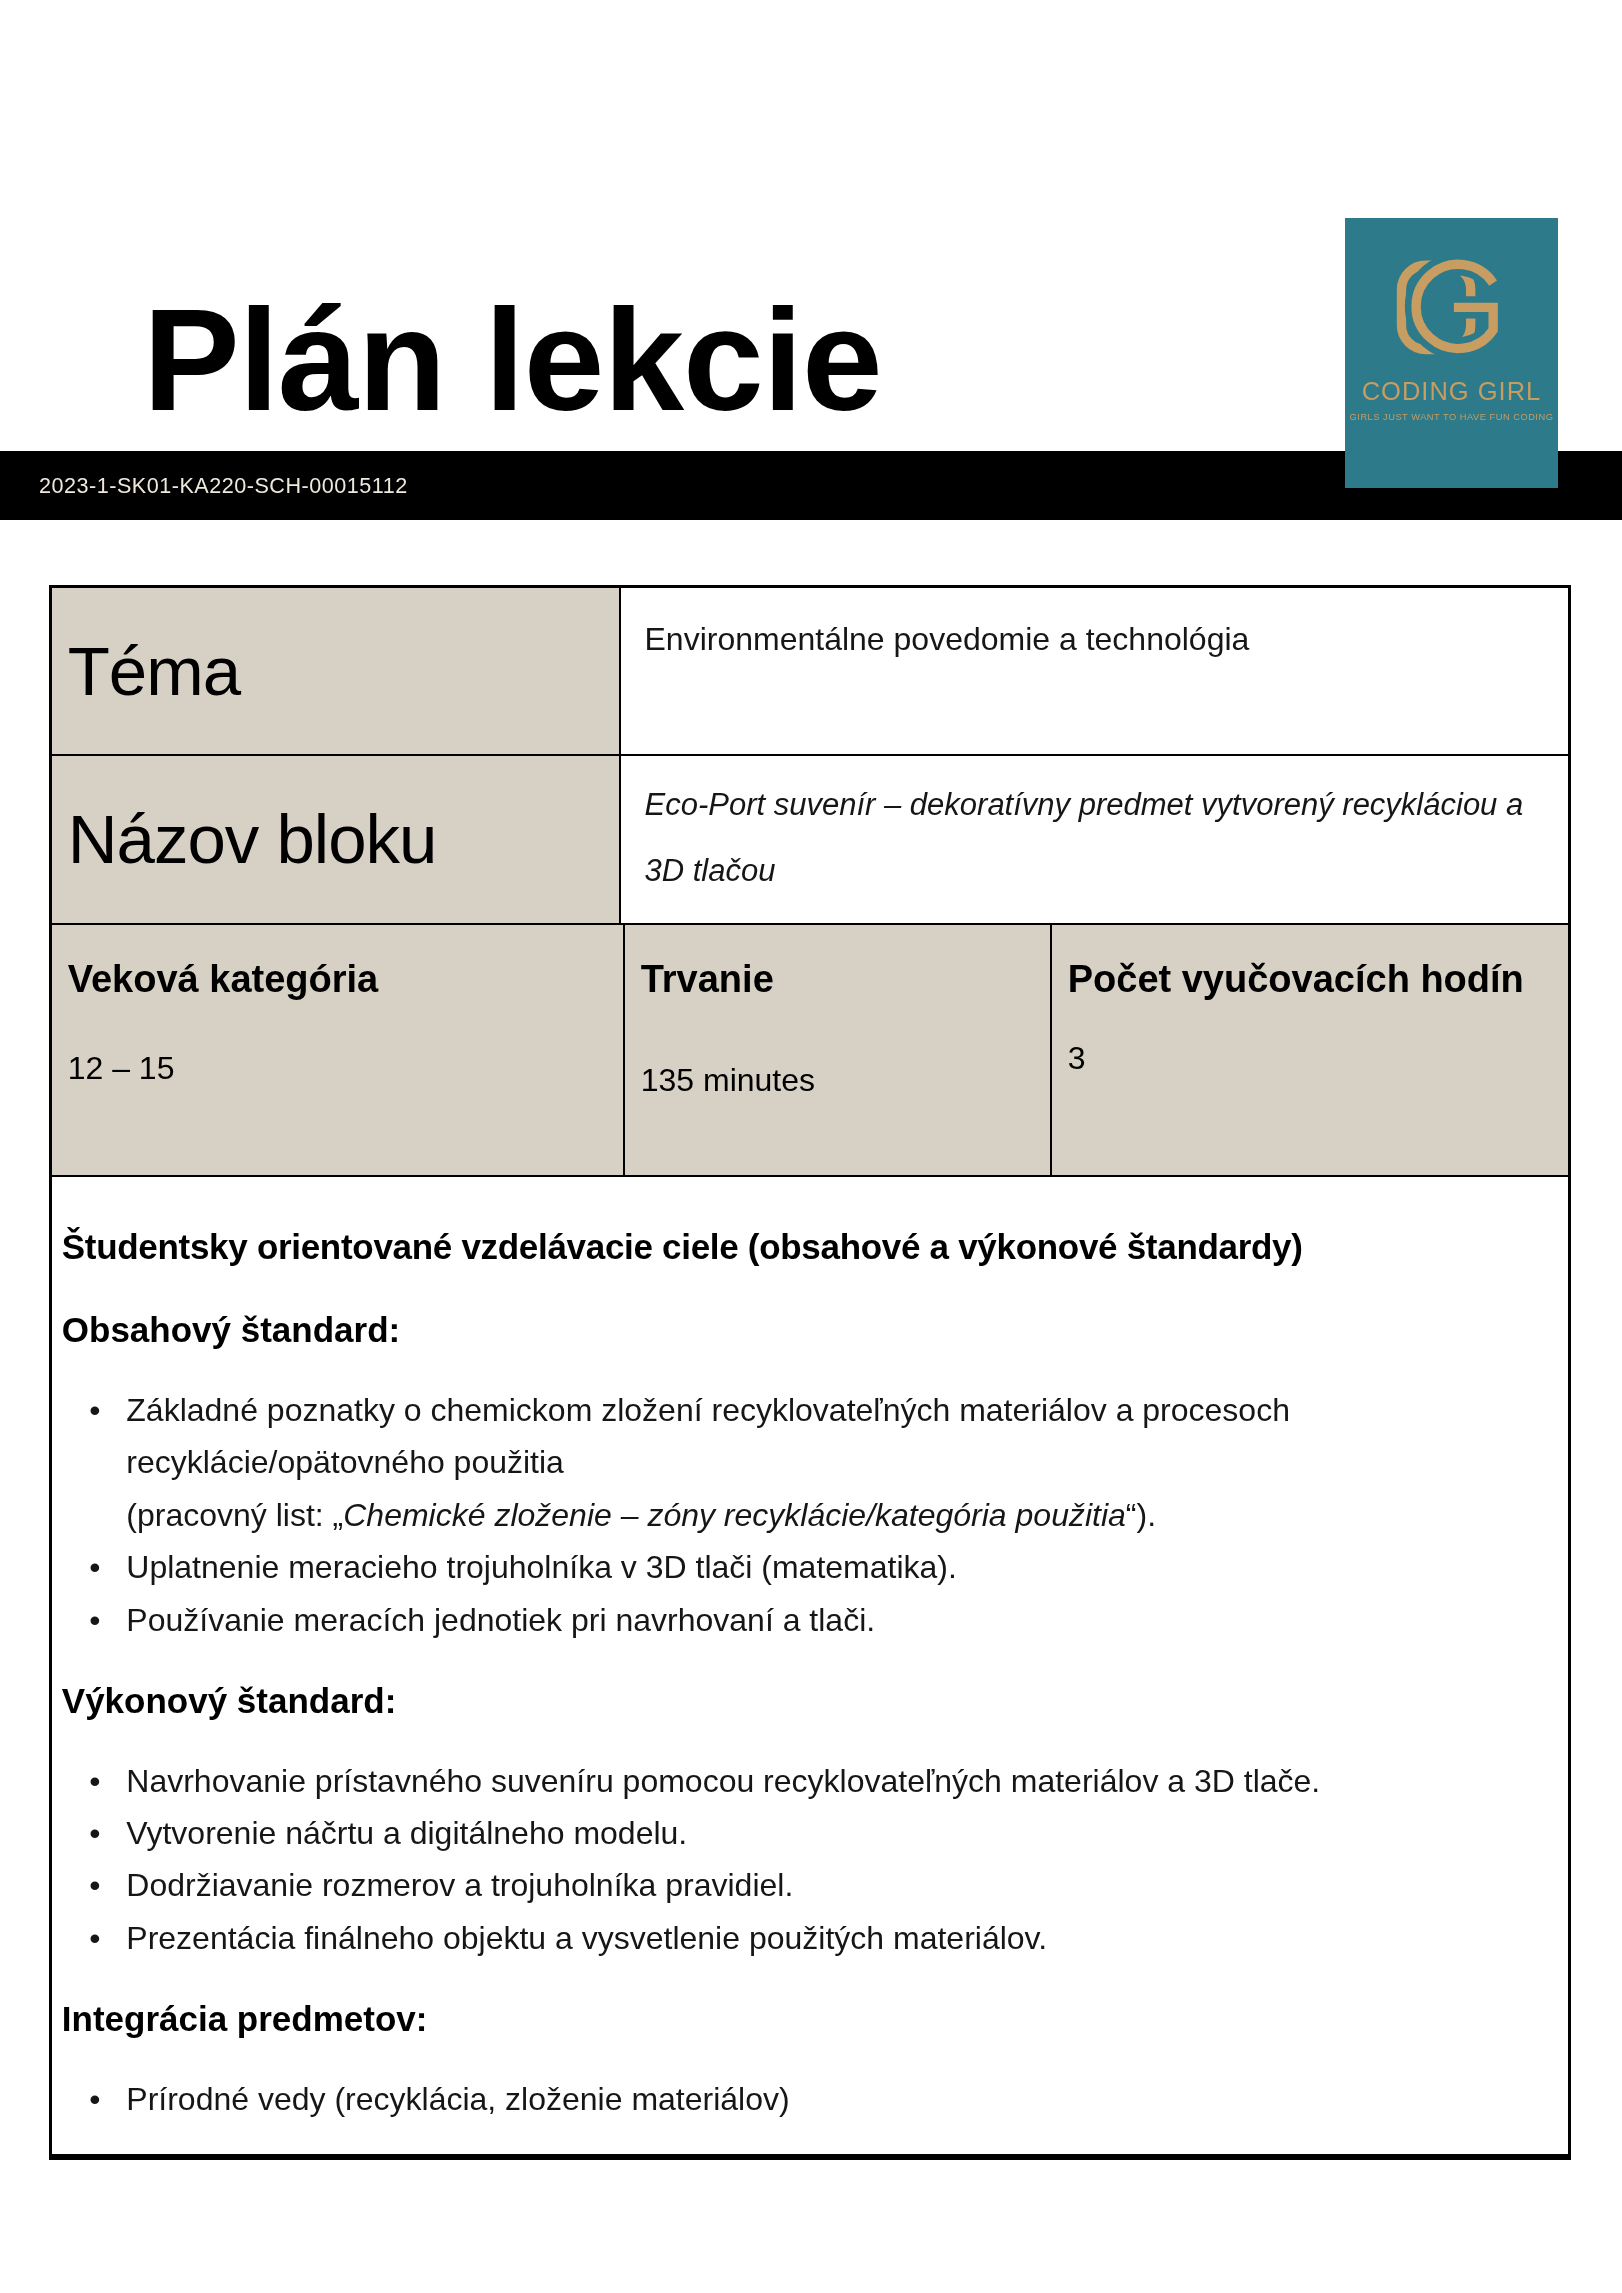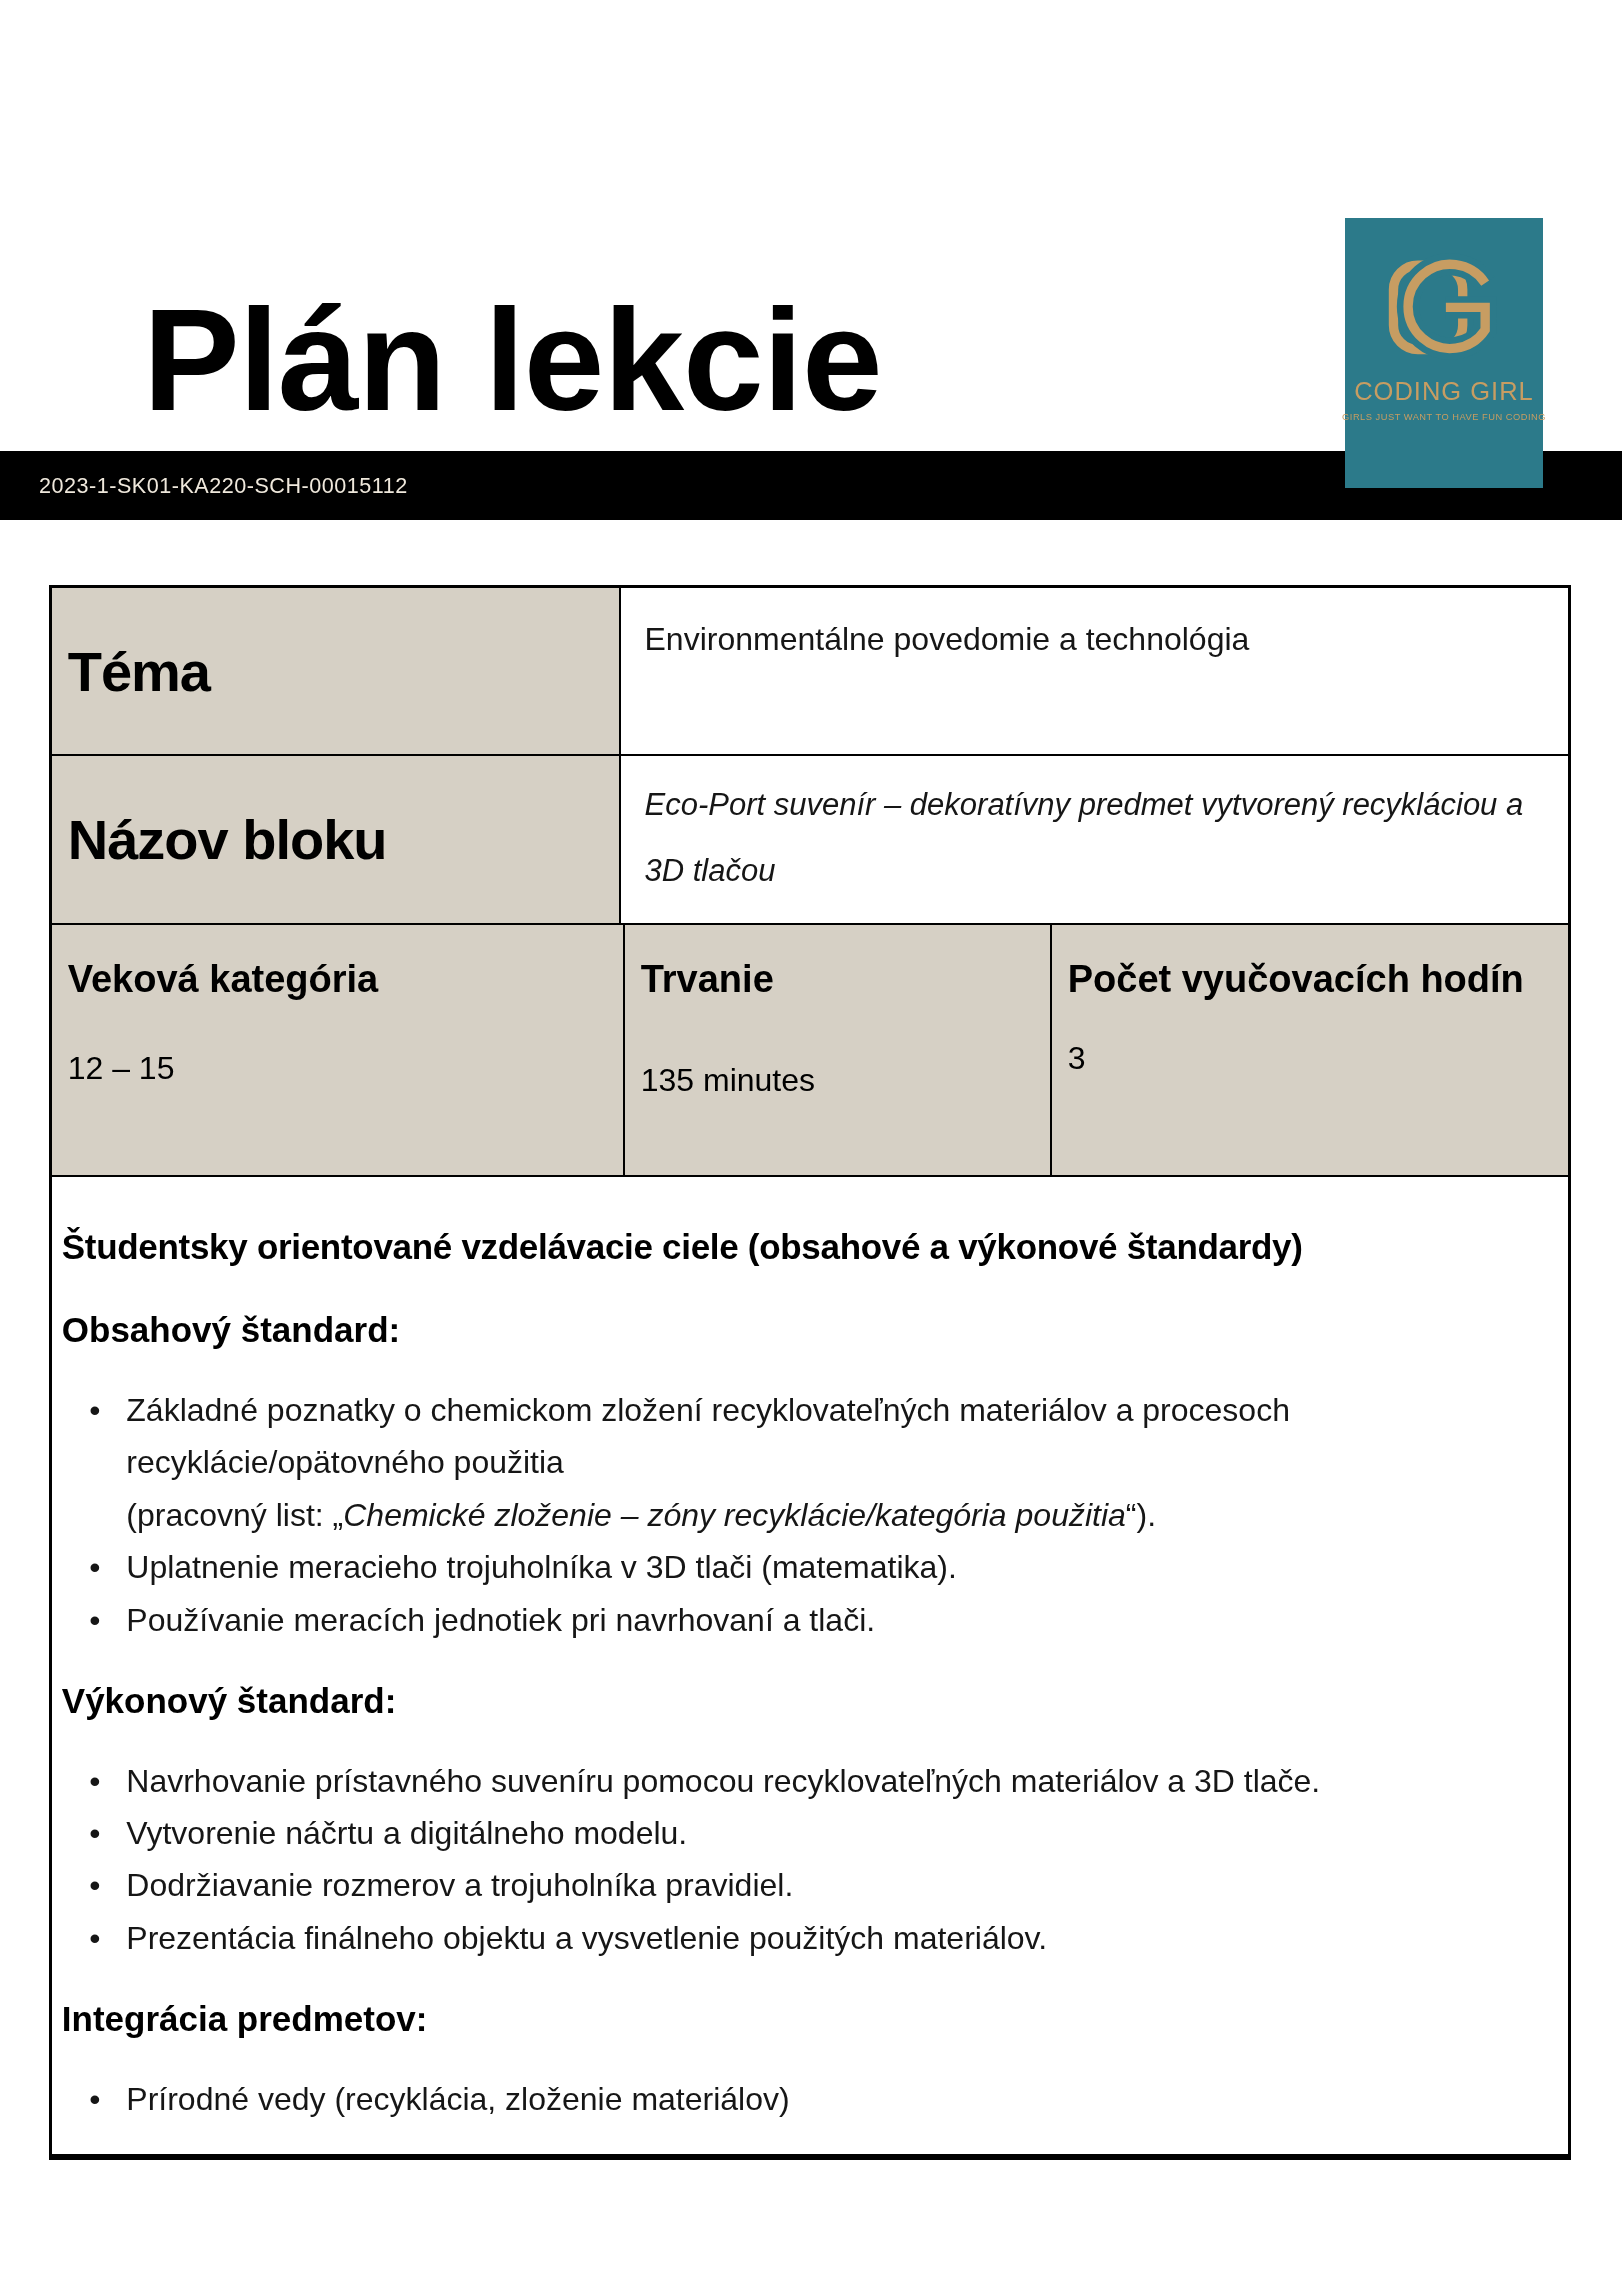--- a/index.html
+++ b/index.html
@@ -16,21 +16,21 @@
   }
   .project-bar{
     position:absolute;left:0;top:451px;width:1622px;height:69px;
     background:#000000;z-index:1;
   }
   .project-bar .code{
     position:absolute;left:39px;top:50%;transform:translateY(-50%);
     color:#efe8dc;font-size:21.6px;letter-spacing:0.5px;
   }
   .logo{
-    position:absolute;left:1345px;top:218px;width:198px;height:270px;
+    position:absolute;left:1345px;top:218px;width:213px;height:270px;
     background:#2c7a8a;z-index:2;display:flex;flex-direction:column;align-items:center;
   }
   .monogram{margin-top:17.6px;width:116px;height:139px;display:block}
   .logo-name{
     color:#c79d62;font-size:25.5px;letter-spacing:1px;margin-top:2px;white-space:nowrap;
   }
   .logo-tagline{
     color:#c79d62;font-size:9.3px;letter-spacing:0.5px;margin-top:6.9px;white-space:nowrap;
   }
   
@@ -39,21 +39,21 @@
     border:3.9px solid #000;border-bottom-width:6.9px;background:#fff;
   }
   .trow{display:flex;border-bottom:2.9px solid #000}
   .trow:last-child{border-bottom:none}
   .r1{height:168px}
   .r2{height:169px}
   .r3{height:252px}
   .label-cell{
     width:569px;flex:0 0 569px;background:#d6d0c5;border-right:2.9px solid #000;
     display:flex;align-items:center;padding:0 15.7px;
-    font-weight:bold;font-size:56px;letter-spacing:-1px;color:#000;white-space:nowrap;
+    font-weight:normal;font-size:69px;letter-spacing:-1px;color:#000;white-space:nowrap;
   }
   .value-cell{flex:1;background:#fff;padding:27.4px 23.5px;font-size:32px;line-height:1.5}
   .value-cell.italic{font-style:italic;font-size:31px;line-height:2.15;padding-top:15.7px}
   .meta-cell{background:#d6d0c5;padding:29px 17.6px 0 15.7px;border-right:2.9px solid #000}
   .meta-cell:last-child{border-right:none}
   .mc1{width:573px;flex:0 0 573px}
   .mc2{width:427px;flex:0 0 427px}
   .mc3{flex:1}
   .meta-label{font-size:38px;font-weight:bold;line-height:1.35;color:#000;margin:0}
   .meta-value{font-size:32px;color:#000000}

